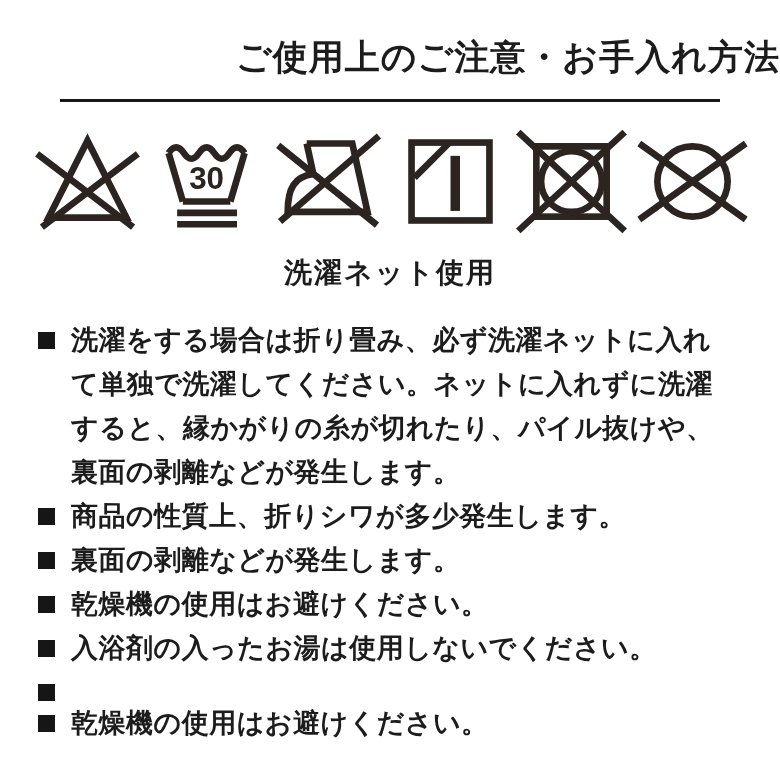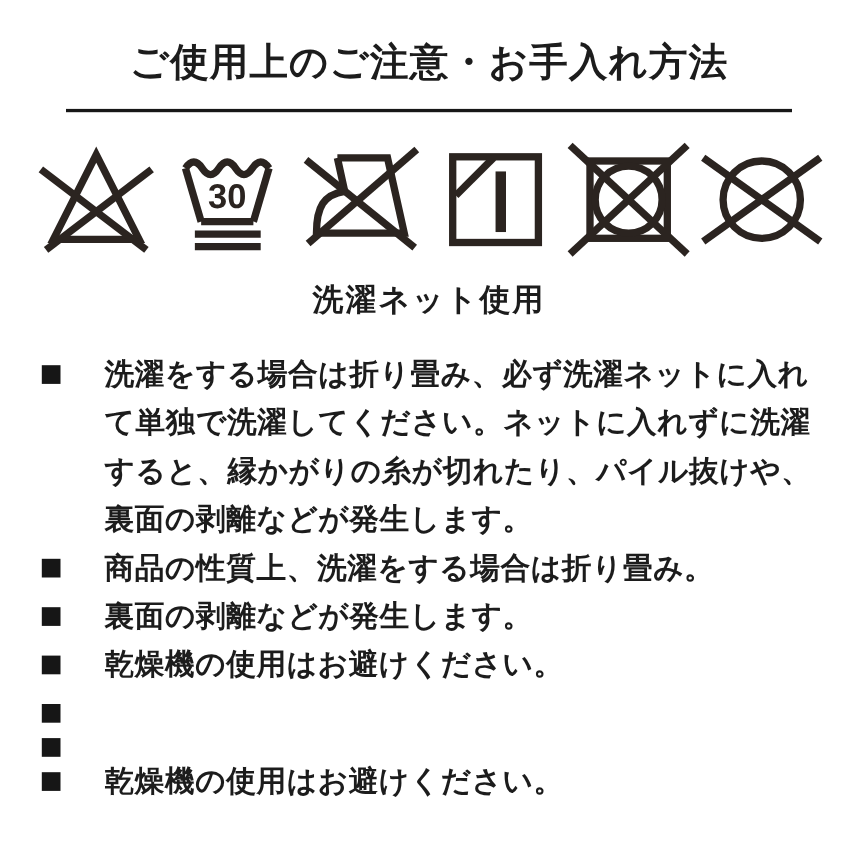--- a/index.html
+++ b/index.html
@@ -9,21 +9,21 @@
   }
   html,body{margin:0;padding:0;background:var(--bg);}
   body{
     width:780px;height:780px;overflow:hidden;
     font-family:"Liberation Sans","DejaVu Sans",sans-serif;
     color:var(--ink);
   }
   .page{width:780px;height:780px;box-sizing:border-box;padding-top:36px;}
 
   .title{
-    text-align:center;
+    text-align:right;
     font-size:35px;
     font-weight:800;
     letter-spacing:1px;
     color:var(--ink);
     line-height:1.2;
   }
   .divider{
     width:660px;
     margin:21px auto 0 auto;
     border:none;
@@ -65,21 +65,21 @@
   }
 
   .notes{
     list-style:none;
     margin:26px 26px 0 38px;
     padding:0;
     font-size:27px;
     font-weight:600;
     line-height:44px;
   }
-  .note-item{display:flex;align-items:flex-start;gap:24px;}
+  .note-item{display:flex;align-items:flex-start;}
   .note-bullet{
     flex:none;
     width:17px;height:17px;
     background:#161616;
     margin-top:14px;
     margin-right:16px;
   }
   .note-text{
     white-space:pre-line;
     letter-spacing:0.5px;
@@ -143,32 +143,33 @@
   <ul class="notes">
     <li class="note-item">
       <span class="note-bullet"></span>
       <span class="note-text">洗濯をする場合は折り畳み、必ず洗濯ネットに入れ
 て単独で洗濯してください。ネットに入れずに洗濯
 すると、縁かがりの糸が切れたり、パイル抜けや、
 裏面の剥離などが発生します。</span>
     </li>
     <li class="note-item">
       <span class="note-bullet"></span>
-      <span class="note-text">商品の性質上、洗濯をする場合は折り畳み。</span>
+      <span class="note-text">商品の性質上、折りシワが多少発生します。</span>
     </li>
     <li class="note-item">
       <span class="note-bullet"></span>
       <span class="note-text">裏面の剥離などが発生します。</span>
     </li>
     <li class="note-item">
       <span class="note-bullet"></span>
       <span class="note-text">乾燥機の使用はお避けください。</span>
     </li>
     <li class="note-item">
       <span class="note-bullet"></span>
+      <span class="note-text">入浴剤の入ったお湯は使用しないでください。</span>
     </li>
     <li class="note-item">
       <span class="note-bullet"></span>
     </li>
     <li class="note-item">
       <span class="note-bullet"></span>
       <span class="note-text">乾燥機の使用はお避けください。</span>
     </li>
   </ul>
 

